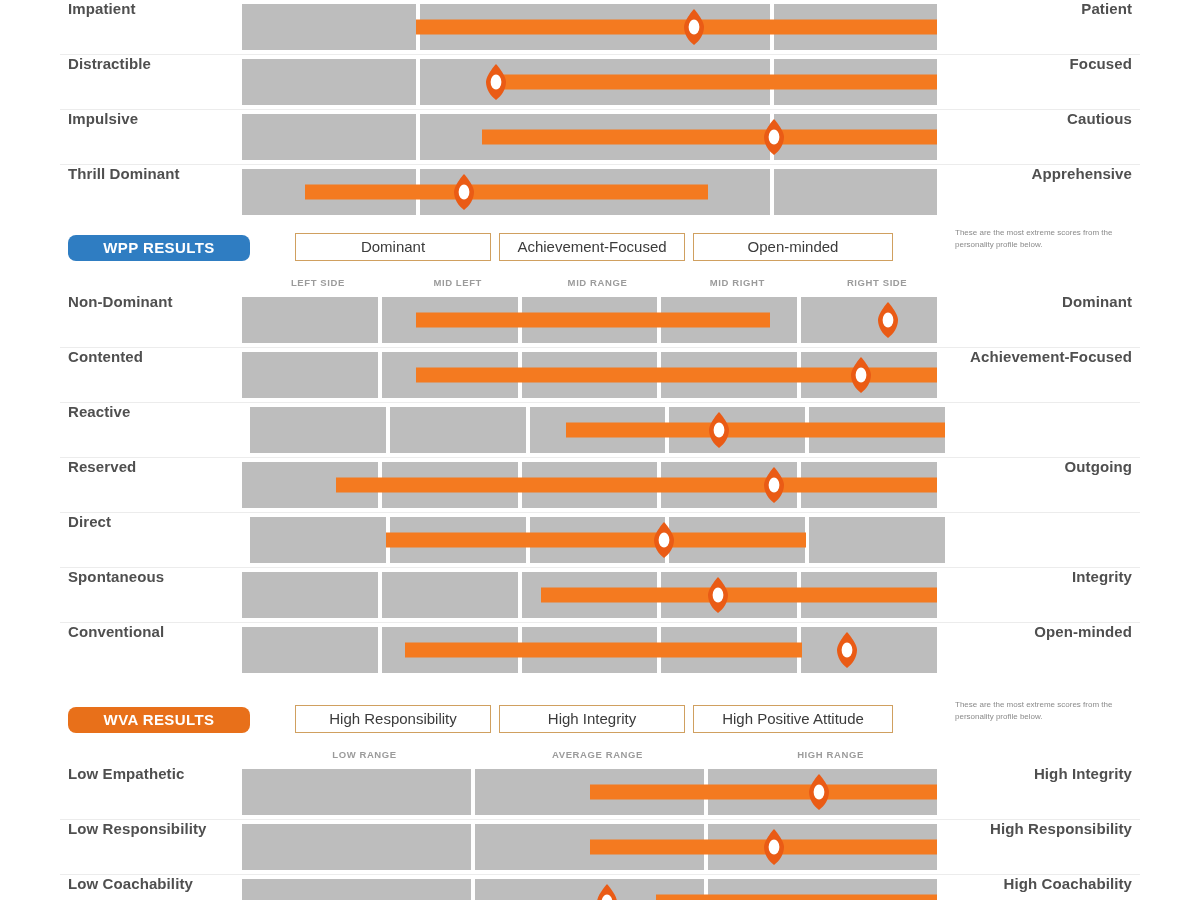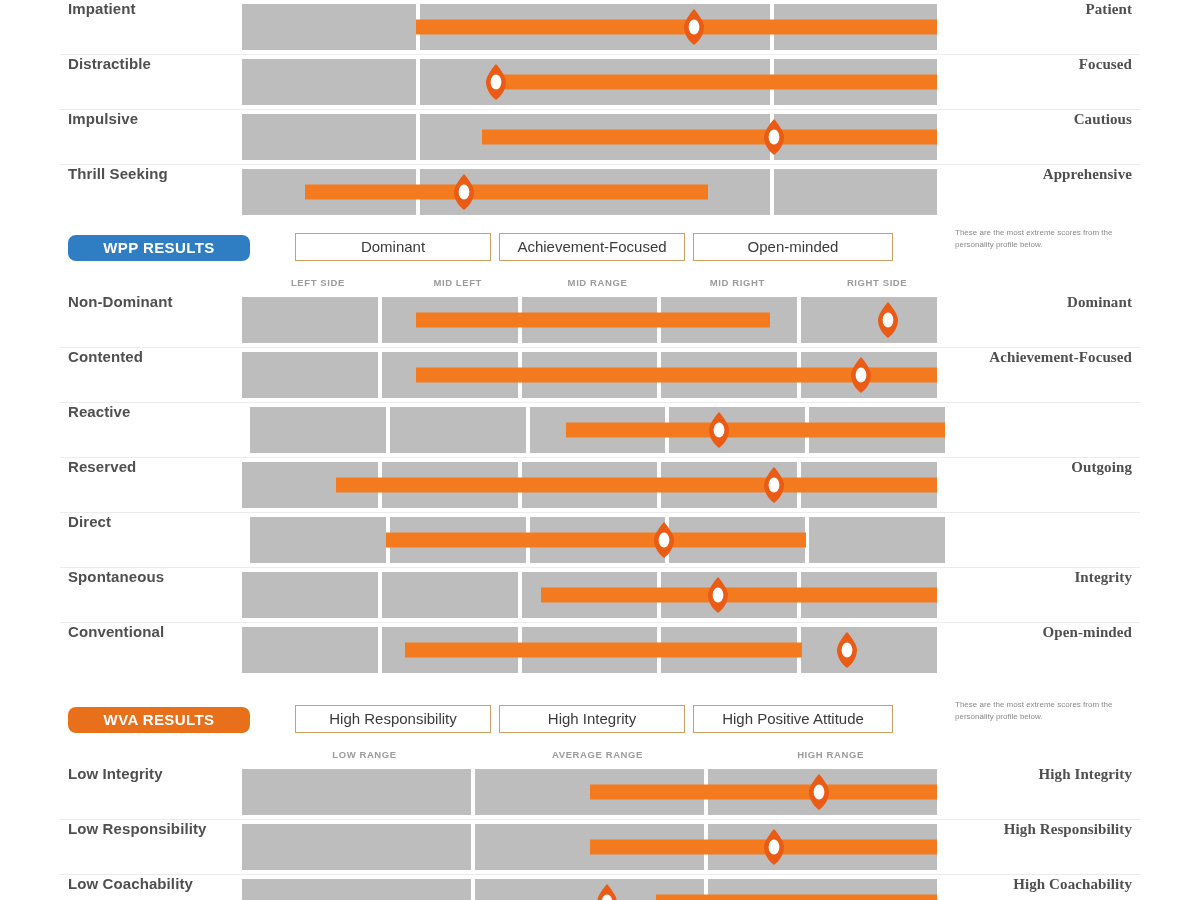--- a/index.html
+++ b/index.html
@@ -20,21 +20,21 @@
   .lbl-left{
     width:250px;box-sizing:border-box;
     padding-left:68px;padding-right:8px;
     font-size:15px;font-weight:bold;color:#4f4f4f;
     letter-spacing:.1px;text-align:left;
   }
   .lbl-right{
     width:305px;box-sizing:border-box;
     padding-right:68px;padding-left:12px;
     font-size:15px;font-weight:bold;color:#4f4f4f;
-    letter-spacing:.1px;text-align:right;line-height:1.25;font-family:Liberation Serif, serif;
+    letter-spacing:.1px;text-align:right;line-height:1.25;
   }
   .track-wrap{
     position:relative;
     width:695px;height:54px;
   }
   .track{
     position:absolute;left:0;top:50%;transform:translateY(-50%);
     width:695px;height:46px;
     display:flex;
   }
@@ -170,21 +170,21 @@
                 <ellipse cx="13" cy="19" rx="5.4" ry="7.4" fill="#ffffff"></ellipse>
               </svg>
             </div>
           </div>
           <div class="lbl-right">Cautious</div>
         </div>
       </div>
       <div class="divider"></div>
       <div class="row">
         <div class="row-inner">
-          <div class="lbl-left">Thrill Seeking</div>
+          <div class="lbl-left">Thrill Dominant</div>
           <div class="track-wrap">
             <div class="track">
               <div class="seg" style="width:173.75px"></div>
               <div class="seg" style="width:350.45px"></div>
               <div class="seg" style="width:162.79999999999998px"></div>
             </div>
             <div class="bar" style="left:62.55px;width:403.1px"></div>
             <div class="marker" style="left:222.4px">
               <svg viewBox="0 0 26 38" xmlns="http://www.w3.org/2000/svg">
                 <path d="M13 1 C13 1 23 12 23 19 C23 26 18.5 33 13 37 C7.5 33 3 26 3 19 C3 12 13 1 13 1 Z" fill="#ea5b15"></path>
@@ -393,21 +393,21 @@
         <div style="width:250px"></div>
         <div class="caps" style="width:695px">
           <div class="cap" style="left:114.5px">LOW RANGE</div>
           <div class="cap" style="left:347.5px">AVERAGE RANGE</div>
           <div class="cap" style="left:580.5px">HIGH RANGE</div>
         </div>
         <div style="width:255px"></div>
       </div>
       <div class="row">
         <div class="row-inner">
-          <div class="lbl-left">Low Integrity</div>
+          <div class="lbl-left">Low Empathetic</div>
           <div class="track-wrap">
             <div class="track">
               <div class="seg" style="width:229px"></div>
               <div class="seg" style="width:229px"></div>
               <div class="seg" style="width:229px"></div>
             </div>
             <div class="bar" style="left:347.5px;width:347.5px"></div>
             <div class="marker" style="left:576.85px">
               <svg viewBox="0 0 26 38" xmlns="http://www.w3.org/2000/svg">
                 <path d="M13 1 C13 1 23 12 23 19 C23 26 18.5 33 13 37 C7.5 33 3 26 3 19 C3 12 13 1 13 1 Z" fill="#ea5b15"></path>

